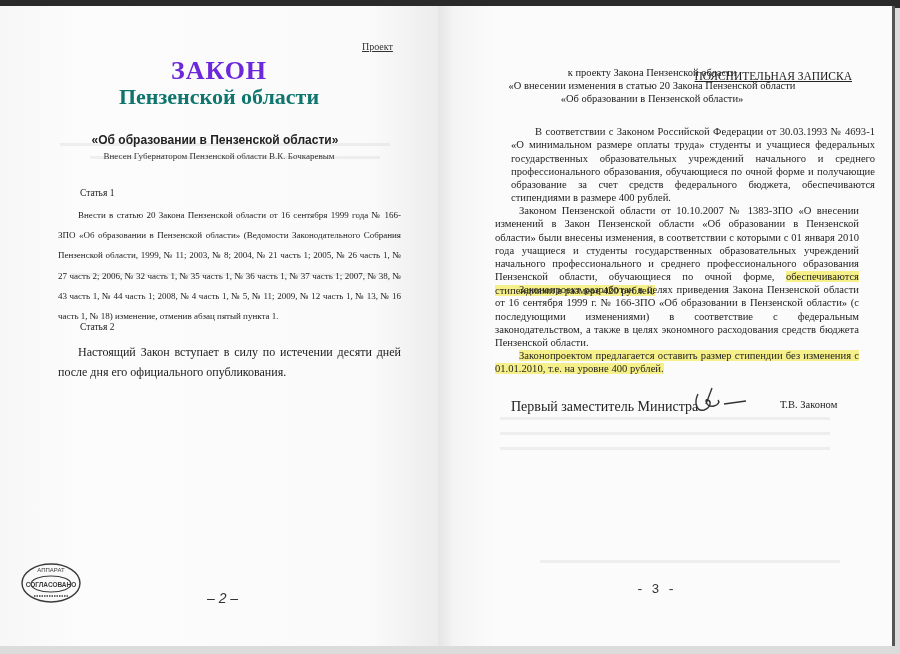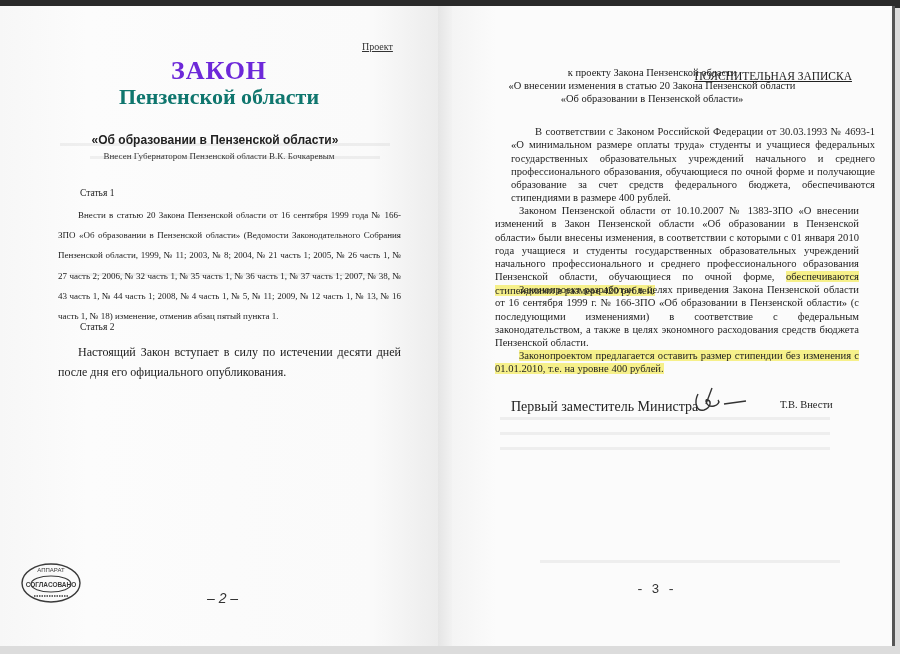--- a/index.html
+++ b/index.html
@@ -101,15 +101,15 @@
 <div class="abs body-text p1">В соответствии с Законом Российской Федерации от 30.03.1993 № 4693-1 «О минимальном размере оплаты труда» студенты и учащиеся федеральных государственных образовательных учреждений начального и среднего профессионального образования, обучающиеся по очной форме и получающие образование за счет средств федерального бюджета, обеспечиваются стипендиями в размере 400 рублей.</div>
 <div class="abs body-text p2"><span>Законом Пензенской области от 10.10.2007 № 1383-ЗПО «О внесении изменений в Закон Пензенской области «Об образовании в Пензенской области» были внесены изменения, в соответствии с которыми с 01 января 2010 года учащиеся и студенты государственных образовательных учреждений начального профессионального и среднего профессионального образования Пензенской области, обучающиеся по очной форме, </span><span class="hl">обеспечиваются стипендиями в размере 420 рублей.</span></div>
 <div class="abs body-text p3">Законопроект разработан в целях приведения Закона Пензенской области от 16 сентября 1999 г. № 166-ЗПО «Об образовании в Пензенской области» (с последующими изменениями) в соответствие с федеральным законодательством, а также в целях экономного расходования средств бюджета Пензенской области.</div>
 <div class="abs body-text p4"><span class="hl">Законопроектом предлагается оставить размер стипендии без изменения с 01.01.2010, т.е. на уровне 400 рублей.</span></div>
 
 <div class="abs sign-pos">Первый заместитель Министра</div>
 <svg class="abs signature" viewBox="0 0 60 32">
   <path d="M8 10 C4 18, 6 28, 14 26 C20 24, 22 18, 18 16 C14 14, 16 24, 24 22 C28 21, 30 18, 28 16 M16 20 L22 4" fill="none" stroke="#333" stroke-width="1.4"></path>
   <path d="M34 20 L56 17" fill="none" stroke="#333" stroke-width="1.4"></path>
 </svg>
-<div class="abs sign-name">Т.В. Внести</div>
+<div class="abs sign-name">Т.В. Законом</div>
 
 <div class="abs page-num pn-right">- 3 -</div>
 
 </body></html>

